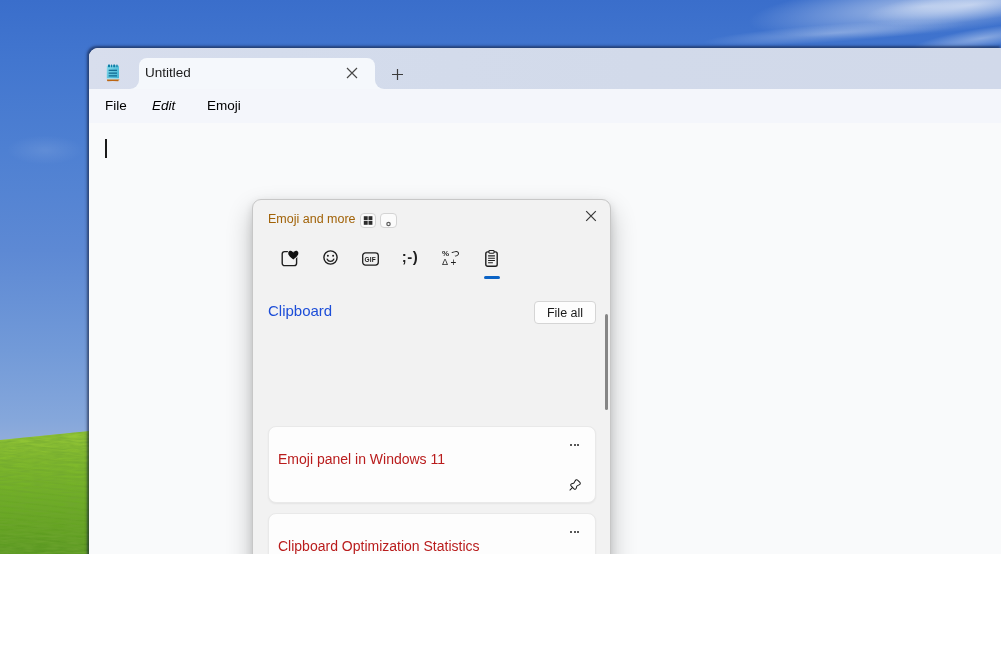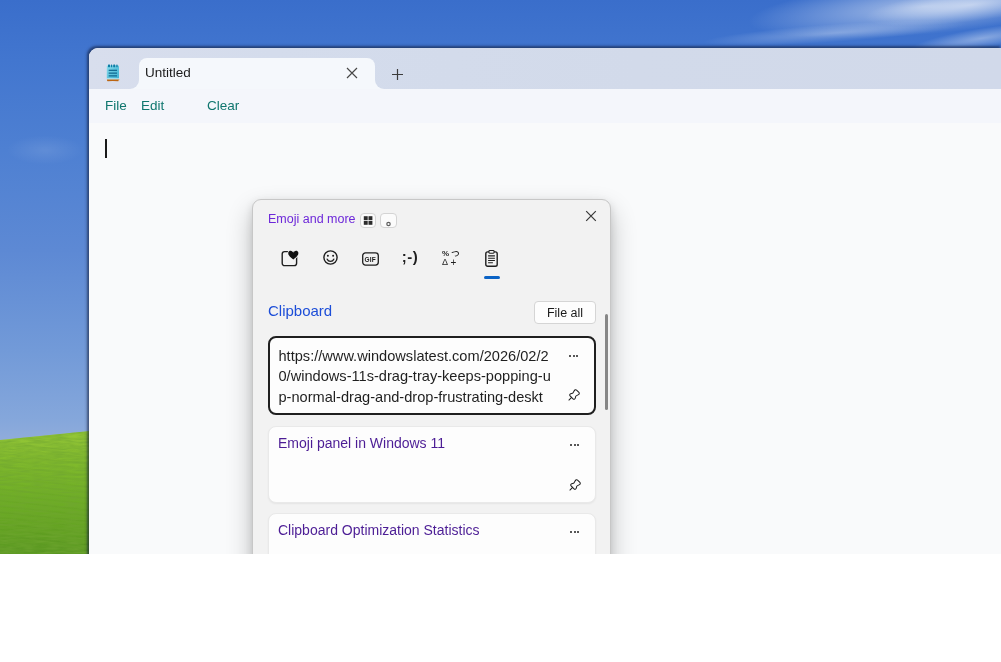--- a/index.html
+++ b/index.html
@@ -45,51 +45,51 @@
 
   .npicon{left:17px;top:16px;}
   .tab{left:50px;top:10px;width:236px;height:31px;background:#f5f8fc;border-radius:8px 8px 0 0;}
   .tab:before,.tab:after{content:"";position:absolute;bottom:0;width:9px;height:9px;background:transparent;}
   .tab:before{left:-9px;border-bottom-right-radius:9px;box-shadow:4px 4px 0 4px #f5f8fc;}
   .tab:after{right:-9px;border-bottom-left-radius:9px;box-shadow:-4px 4px 0 4px #f5f8fc;}
   .tabtitle{left:6px;top:7px;font-size:13.5px;color:#1b1b1b;}
   .tabx{left:205px;top:7px;width:16px;height:16px;}
   .newtab{left:302px;top:19px;width:13px;height:13px;}
 
-  .menu{font-size:13.5px;color:#0f766e;top:9px;}
+  .menu{font-size:13.5px;color:#000000;top:9px;}
   .mfile{left:16px;}
-  .medit{left:52px;}
+  .medit{left:63px;font-style:italic;}
   .mview{left:118px;}
   .tool{position:absolute;top:0;height:34px;display:flex;align-items:center;justify-content:center;color:#a16207;margin-top:41px;}
 
   .caret{left:105px;top:139px;width:1.5px;height:19px;background:#1a1a1a;}
 
   
   .panel{left:252px;top:199px;width:359px;height:399px;background:#f2f2f2;
     border:1px solid #c7c7c7;border-radius:9px;box-sizing:border-box;
     box-shadow:0 12px 26px rgba(0,0,0,.24),0 3px 8px rgba(0,0,0,.12);}
-  .ptitle{left:15px;top:12px;font-size:12.5px;color:#6d28d9;}
+  .ptitle{left:15px;top:12px;font-size:12.5px;color:#a16207;}
   .pbtn{box-sizing:border-box;border:1px solid #d4d4d4;background:#fbfbfb;border-radius:4px;}
   .pbtn1{left:107px;top:13px;width:16px;height:15px;}
   .pbtn2{left:127px;top:13px;width:17px;height:15px;}
   .px{left:328.5px;top:6.5px;width:18px;height:18px;}
 
   .cat{top:45px;width:32px;height:28px;display:flex;align-items:center;justify-content:center;}
   .underline{left:231px;top:75.5px;width:16px;height:3.5px;border-radius:2px;background:#0b63c5;}
 
   .cliphead{left:15px;top:102px;font-size:15px;color:#1d4ed8;}
   .clearall{left:281px;top:101px;width:62px;height:23px;background:#fdfdfd;border:1px solid #d5d5d5;
     border-radius:4px;box-sizing:border-box;font-size:12.5px;color:#1a1a1a;display:flex;align-items:center;justify-content:center;}
 
   .card{left:15px;width:328px;background:#fdfdfd;border-radius:8px;box-sizing:border-box;}
   .card1{top:136px;height:79px;border:2px solid #1f1f1f;}
   .card2{top:226px;height:77px;border:1px solid #e9e9e9;box-shadow:0 1px 2px rgba(0,0,0,.06);}
   .card3{top:313px;height:78px;border:1px solid #e9e9e9;box-shadow:0 1px 2px rgba(0,0,0,.06);}
   .urltext{left:8.5px;top:8px;width:290px;font-size:14.6px;line-height:20.4px;color:#1f1f1f;letter-spacing:0px;}
-  .cardtitle{left:9px;top:8px;font-size:14px;color:#4c1d95;text-align:center;}
+  .cardtitle{left:9px;top:24px;font-size:14px;color:#b91c1c;text-align:center;}
   .dots{position:absolute;right:15.5px;top:16.5px;width:9.6px;height:2.4px;}
   .dots i{position:absolute;top:0;width:2.2px;height:2.2px;border-radius:50%;background:#1f1f1f;}
   .dots i:nth-child(1){left:0;}
   .dots i:nth-child(2){left:3.7px;}
   .dots i:nth-child(3){left:7.4px;}
   .pin{position:absolute;right:14px;bottom:10px;width:14px;height:14px;}
   .card2 .pin,.card3 .pin{bottom:9px;}
   .scrollbar{left:352px;top:114px;width:2.5px;height:96px;background:#868686;border-radius:2px;}
 </style>
 </head>
@@ -146,21 +146,21 @@
       <div class="abs newtab">
         <svg width="13" height="13" viewBox="0 0 13 13">
             <path d="M6.5 1 L6.5 12 M1 6.5 L12 6.5" stroke="#3c3c3c" stroke-width="1.2" fill="none"></path>
           </svg>
       </div>
     </div>
 
     <div class="abs menubar">
       <div class="abs menu mfile">File</div>
       <div class="abs menu medit">Edit</div>
-      <div class="abs menu mview">Clear</div>
+      <div class="abs menu mview">Emoji</div>
 
       <div class="tool" style="left:559px;width:22px;font-size:13.5px;">H1</div>
       <div class="tool" style="left:583px;width:14px;">
         <svg width="12" height="7" viewBox="0 0 12 7">
             <path d="M1.2 1.2 L6 6 L10.8 1.2" stroke="#3c3c3c" stroke-width="1.25" fill="none"></path>
           </svg>
       </div>
       <div class="tool" style="left:616px;width:22px;">
         <svg width="16" height="12" viewBox="0 0 16 12">
           <circle cx="1.4" cy="1.4" r="1.1" fill="#222"></circle>
@@ -265,57 +265,43 @@
         <rect x="0.8" y="1.9" width="11.4" height="14.3" rx="1.8" stroke="#1e1e1e" stroke-width="1.4" fill="none"></rect>
         <rect x="3.9" y="0.55" width="5.2" height="2.7" rx="0.9" fill="#f2f2f2" stroke="#1e1e1e" stroke-width="1.1"></rect>
         <path d="M3.1 5.9 H9.9 M3.1 8.2 H9.9 M3.1 10.5 H9.9 M3.1 12.8 H7.9" stroke="#1e1e1e" stroke-width="1.1"></path>
       </svg>
     </div>
     <div class="abs underline"></div>
 
     <div class="abs cliphead">Clipboard</div>
     <div class="abs clearall">File all</div>
 
-    <div class="abs card card1">
-      <div class="abs urltext">https://www.windowslatest.com/2026/02/2<br>0/windows-11s-drag-tray-keeps-popping-u<br>p-normal-drag-and-drop-frustrating-deskt</div>
+    <div class="abs card card2">
+      <div class="abs cardtitle">Emoji panel in Windows 11</div>
       <div class="dots">
           <i></i>
           <i></i>
           <i></i>
         </div>
       <div class="pin">
         <svg width="14" height="14" viewBox="0 0 16 16">
           <path d="M9.59 1.66a1.55 1.55 0 0 1 2.48-.4l2.67 2.67a1.55 1.55 0 0 1-.4 2.48l-2.73 1.45c-.26.14-.45.38-.52.67l-.47 2a1.55 1.55 0 0 1-2.6.73L6.35 9.59l-3 3.01" fill="none" stroke="#1e1e1e" stroke-width="1.15" stroke-linecap="round" stroke-linejoin="round"></path>
           <path d="M6.35 9.59l-1.67-1.67a1.55 1.55 0 0 1 .73-2.6l2-.47c.29-.07.53-.26.67-.52L9.59 1.66" fill="none" stroke="#1e1e1e" stroke-width="1.15" stroke-linecap="round" stroke-linejoin="round"></path>
         </svg>
       </div>
     </div>
-    <div class="abs card card2">
-      <div class="abs cardtitle">Emoji panel in Windows 11</div>
+    <div class="abs card card3">
+      <div class="abs cardtitle">Clipboard Optimization Statistics</div>
       <div class="dots">
           <i></i>
           <i></i>
           <i></i>
         </div>
       <div class="pin">
         <svg width="14" height="14" viewBox="0 0 16 16">
           <path d="M9.59 1.66a1.55 1.55 0 0 1 2.48-.4l2.67 2.67a1.55 1.55 0 0 1-.4 2.48l-2.73 1.45c-.26.14-.45.38-.52.67l-.47 2a1.55 1.55 0 0 1-2.6.73L6.35 9.59l-3 3.01" fill="none" stroke="#1e1e1e" stroke-width="1.15" stroke-linecap="round" stroke-linejoin="round"></path>
           <path d="M6.35 9.59l-1.67-1.67a1.55 1.55 0 0 1 .73-2.6l2-.47c.29-.07.53-.26.67-.52L9.59 1.66" fill="none" stroke="#1e1e1e" stroke-width="1.15" stroke-linecap="round" stroke-linejoin="round"></path>
         </svg>
       </div>
     </div>
-    <div class="abs card card3">
-      <div class="abs cardtitle">Clipboard Optimization Statistics</div>
-      <div class="dots">
-          <i></i>
-          <i></i>
-          <i></i>
-        </div>
-      <div class="pin">
-        <svg width="14" height="14" viewBox="0 0 16 16">
-          <path d="M9.59 1.66a1.55 1.55 0 0 1 2.48-.4l2.67 2.67a1.55 1.55 0 0 1-.4 2.48l-2.73 1.45c-.26.14-.45.38-.52.67l-.47 2a1.55 1.55 0 0 1-2.6.73L6.35 9.59l-3 3.01" fill="none" stroke="#1e1e1e" stroke-width="1.15" stroke-linecap="round" stroke-linejoin="round"></path>
-          <path d="M6.35 9.59l-1.67-1.67a1.55 1.55 0 0 1 .73-2.6l2-.47c.29-.07.53-.26.67-.52L9.59 1.66" fill="none" stroke="#1e1e1e" stroke-width="1.15" stroke-linecap="round" stroke-linejoin="round"></path>
-        </svg>
-      </div>
-    </div>
     <div class="abs scrollbar"></div>
   </div>
 </div>
 
 </body></html>

